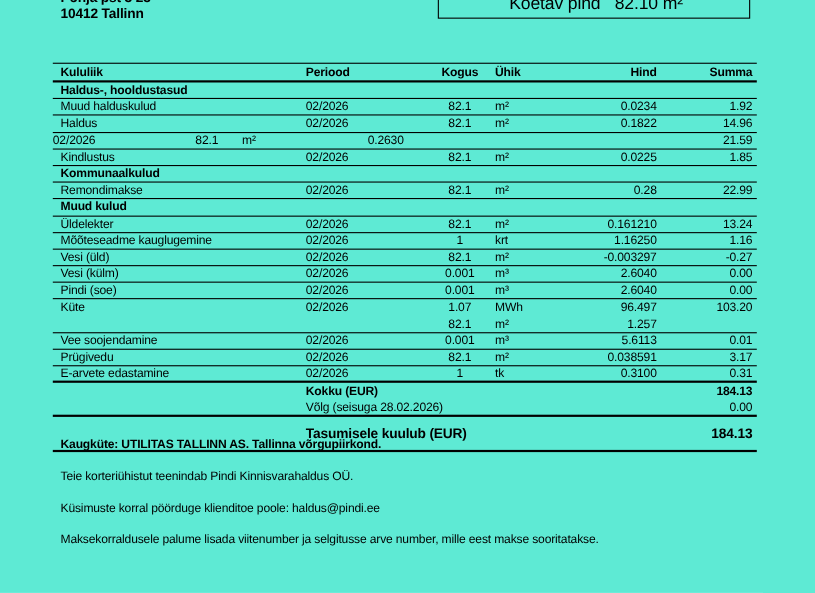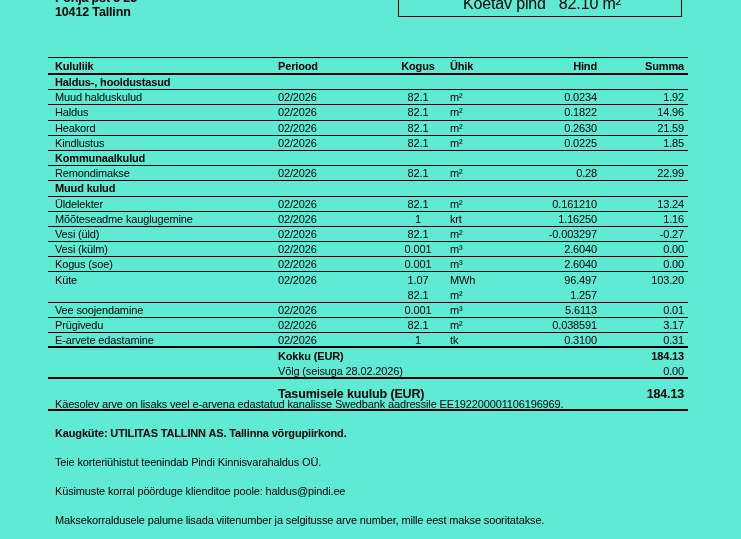--- a/index.html
+++ b/index.html
@@ -93,21 +93,20 @@
         </div>
         <div class="row">
           <div class="c-name">Haldus</div>
           <div class="c-period">02/2026</div>
           <div class="c-qty">82.1</div>
           <div class="c-unit">m²</div>
           <div class="c-price">0.1822</div>
           <div class="c-sum">14.96</div>
         </div>
         <div class="row">
-          <div class="c-name">Heakord</div>
           <div class="c-period">02/2026</div>
           <div class="c-qty">82.1</div>
           <div class="c-unit">m²</div>
           <div class="c-price">0.2630</div>
           <div class="c-sum">21.59</div>
         </div>
         <div class="row">
           <div class="c-name">Kindlustus</div>
           <div class="c-period">02/2026</div>
           <div class="c-qty">82.1</div>
@@ -155,21 +154,21 @@
         </div>
         <div class="row">
           <div class="c-name">Vesi (külm)</div>
           <div class="c-period">02/2026</div>
           <div class="c-qty">0.001</div>
           <div class="c-unit">m³</div>
           <div class="c-price">2.6040</div>
           <div class="c-sum">0.00</div>
         </div>
         <div class="row">
-          <div class="c-name">Kogus (soe)</div>
+          <div class="c-name">Pindi (soe)</div>
           <div class="c-period">02/2026</div>
           <div class="c-qty">0.001</div>
           <div class="c-unit">m³</div>
           <div class="c-price">2.6040</div>
           <div class="c-sum">0.00</div>
         </div>
         <div class="row noline">
           <div class="c-name">Küte</div>
           <div class="c-period">02/2026</div>
           <div class="c-qty">1.07</div>
@@ -221,20 +220,19 @@
       <div class="t-label">Võlg (seisuga 28.02.2026)</div>
       <div class="t-value">0.00</div>
     </div>
     <div class="trow due">
       <div class="t-label">Tasumisele kuulub (EUR)</div>
       <div class="t-value">184.13</div>
     </div>
   </div>
 
   <div class="footer" id="footer-notes">
-      <p>Käesolev arve on lisaks veel e-arvena edastatud kanalisse Swedbank aadressile EE192200001106196969.</p>
       <p class="bold">Kaugküte: UTILITAS TALLINN AS. Tallinna võrgupiirkond.</p>
       <p>Teie korteriühistut teenindab Pindi Kinnisvarahaldus OÜ.</p>
       <p>Küsimuste korral pöörduge klienditoe poole: haldus@pindi.ee</p>
       <p>Maksekorraldusele palume lisada viitenumber ja selgitusse arve number, mille eest makse sooritatakse.</p>
     </div>
 
 </div>
 
 </body></html>

